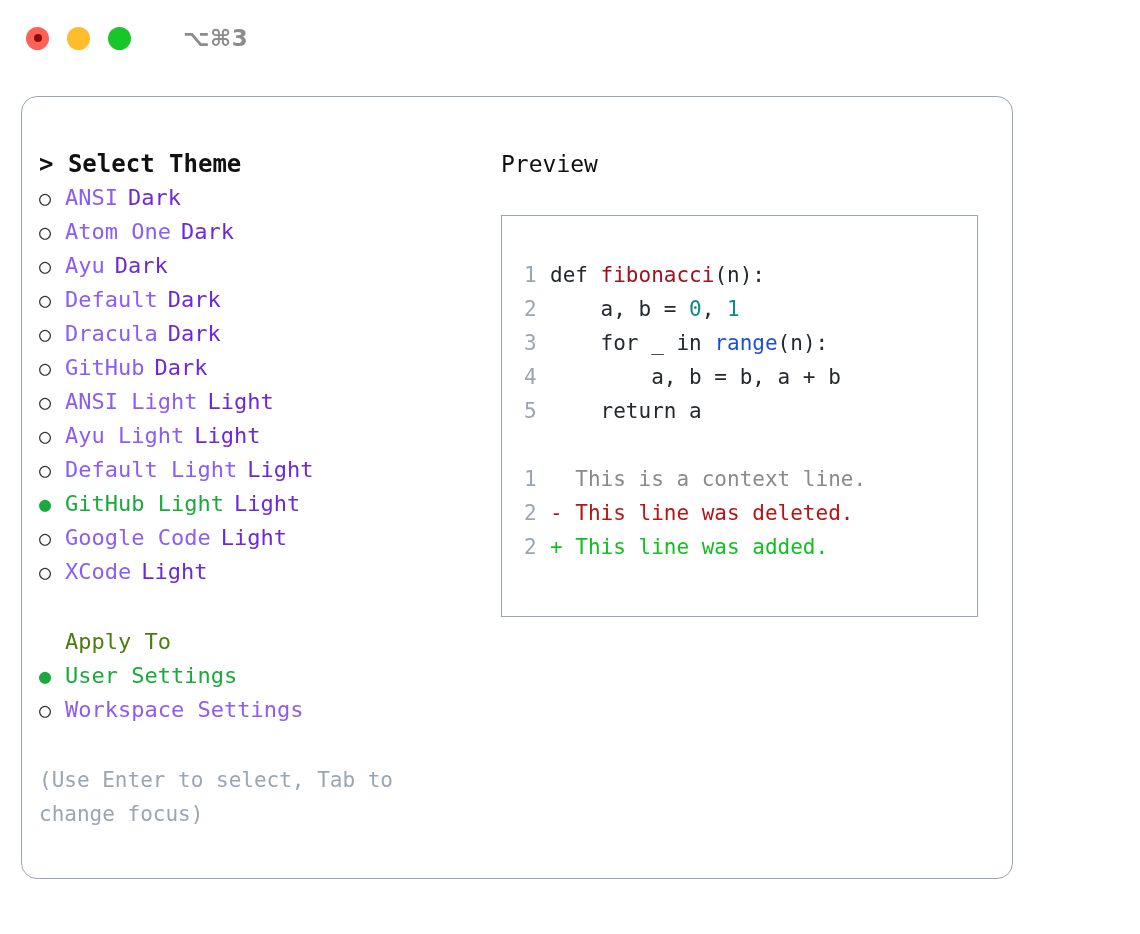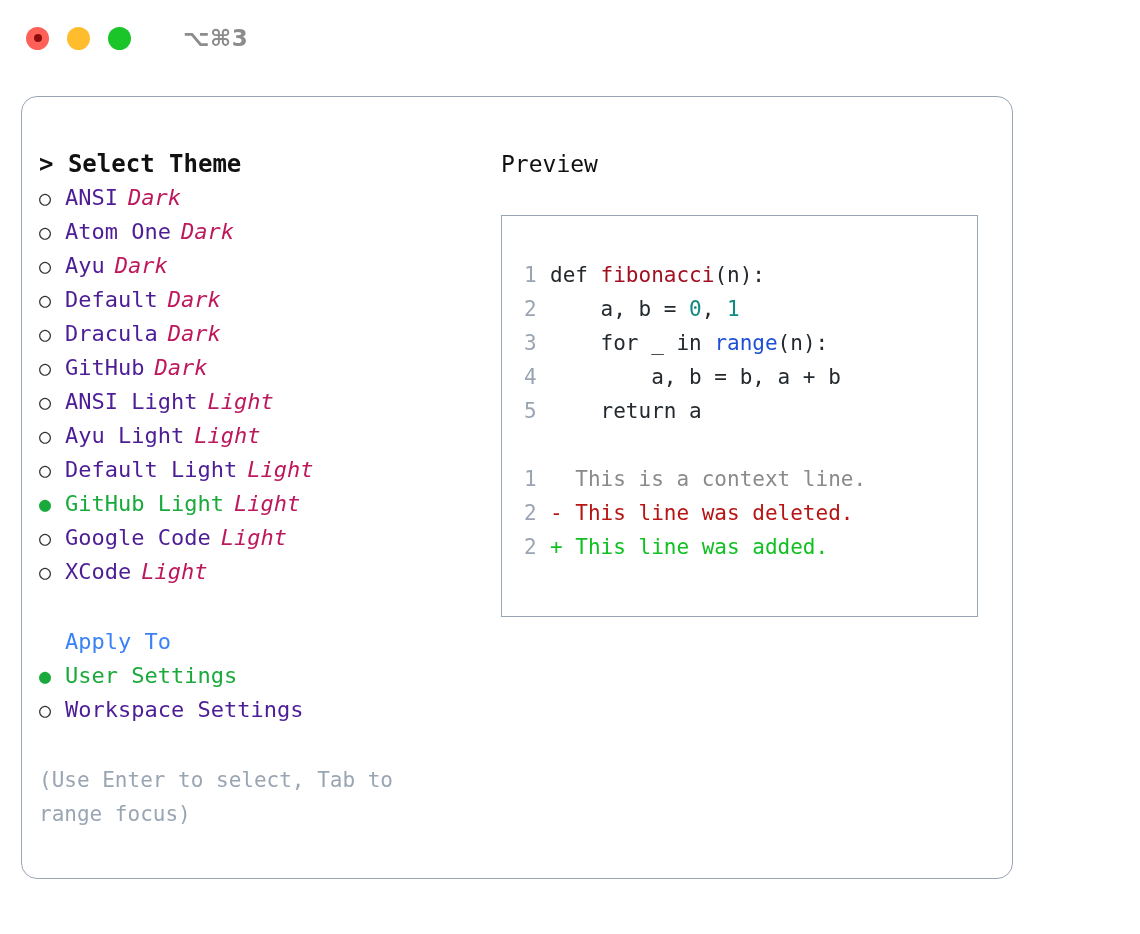--- a/index.html
+++ b/index.html
@@ -109,34 +109,33 @@
     white-space: pre;
   }
   .marker {
     width: 26px;
     flex: 0 0 26px;
     font-size: 20px;
     color: #333333;
     line-height: 34px;
   }
   .marker.sel { color: #1aaa3c; }
-  .opt-label { color: #4c1d95; }
+  .opt-label { color: #8b5cf6; }
   .opt-row.selected .opt-label { color: #1aaa3c; }
   .opt-tag {
-    color: #be185d;
+    color: #6d28d9;
     margin-left: 10px;
-    font-style: italic;
   }
 
   .subsection {
     margin-top: 36px;
   }
   .subsection-header {
     font-size: 22px;
-    color: #3b82f6;
+    color: #4d7c0f;
     line-height: 34px;
     padding-left: 26px;
     white-space: pre;
   }
 
   .hint {
     margin-top: 36px;
     font-size: 21px;
     line-height: 34px;
     color: #9aa5b4;
@@ -231,21 +230,21 @@
           </div>
 
         <div class="subsection">
           <div class="subsection-header">Apply To</div>
           <div class="opt-list" id="apply-list">
               <div class="opt-row selected"><span class="marker sel">●</span><span class="opt-label">User Settings</span></div>
               <div class="opt-row"><span class="marker">○</span><span class="opt-label">Workspace Settings</span></div>
             </div>
         </div>
 
-        <div class="hint">(Use Enter to select, Tab to range focus)</div>
+        <div class="hint">(Use Enter to select, Tab to change focus)</div>
       </div>
 
       <div class="right-col">
         <div class="preview-title">Preview</div>
 
         <div class="preview-box">
           <div id="code-block">
               <div class="code-line"><span class="ln">1</span><span class="code-text"><span class="tok-kw">def </span><span class="tok-fn">fibonacci</span><span class="tok-kw">(n):</span></span></div>
               <div class="code-line"><span class="ln">2</span><span class="code-text"><span class="tok-kw">    a, b = </span><span class="tok-num">0</span><span class="tok-kw">, </span><span class="tok-num">1</span></span></div>
               <div class="code-line"><span class="ln">3</span><span class="code-text"><span class="tok-kw">    for _ in </span><span class="tok-call">range</span><span class="tok-kw">(n):</span></span></div>

